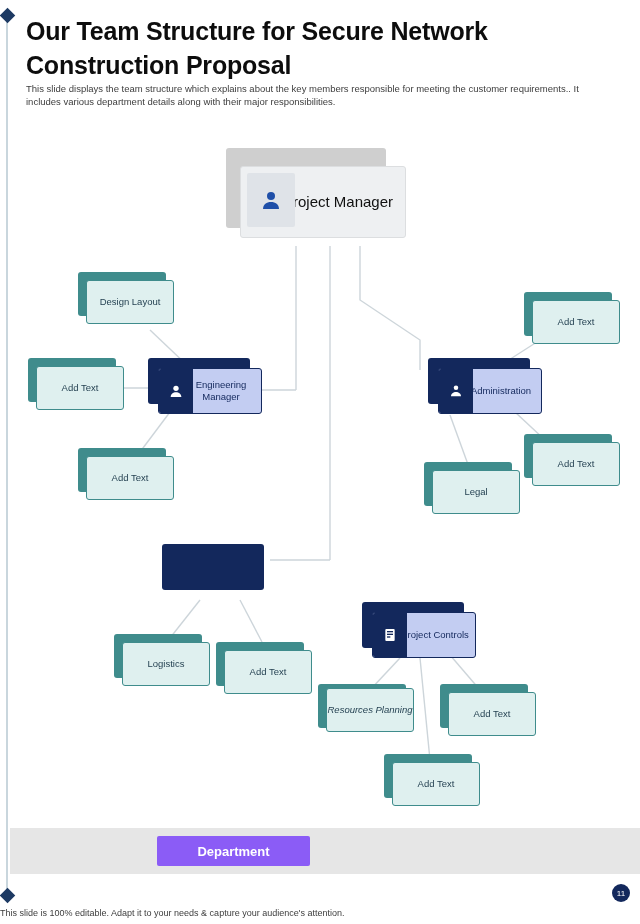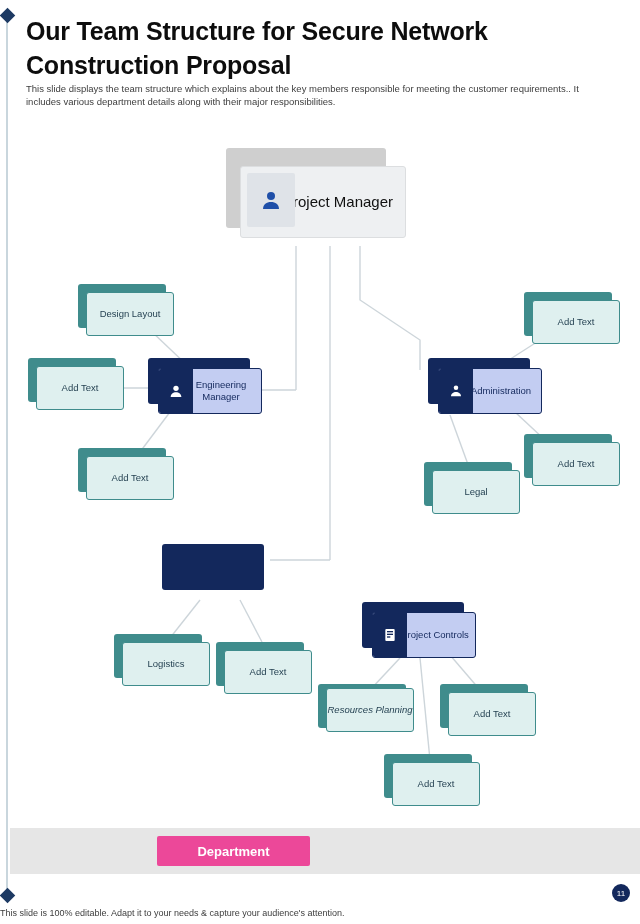--- a/index.html
+++ b/index.html
@@ -93,21 +93,21 @@
 
   
   .legend-band{
     position:absolute;left:10px;top:828px;width:630px;height:46px;background:#e6e6e6;
   }
   .legend-btn{
     position:absolute;height:30px;border-radius:2px;
     display:flex;align-items:center;justify-content:center;
     color:#ffffff;font-size:13px;font-weight:bold;
   }
-  .legend-dept{background:#ec4899;left:157px;top:836px;width:153px;}
+  .legend-dept{background:#8b5cf6;left:157px;top:836px;width:153px;}
   .legend-resp{background:#3f8c8c;left:358px;top:836px;width:155px;}
 
   .footer-note{
     position:absolute;left:0;top:908px;width:640px;text-align:left;
     font-size:9px;color:#3d3d3d;
   }
   .page-num{
     position:absolute;right:10px;top:884px;width:18px;height:18px;border-radius:50%;
     background:#13285c;color:#fff;font-size:8px;
     display:flex;align-items:center;justify-content:center;
@@ -160,21 +160,21 @@
       <div class="icon-box">
         <svg width="24" height="24" viewBox="0 0 24 24" aria-hidden="true">
           <circle cx="12" cy="8" r="4" fill="#1f4fa8"></circle>
           <path d="M4 21c0-4.4 3.6-7 8-7s8 2.6 8 7z" fill="#1f4fa8"></path>
         </svg>
       </div>
       <span class="lbl">Project Manager</span>
     </div>
   </div>
 
-  <div class="node leaf" style="left:78px;top:284px;width:100px;height:56px;">
+  <div class="node leaf" style="left:78px;top:272px;width:100px;height:56px;">
     <div class="shadow" style="left:0;top:0;width:88px;height:44px;"></div>
     <div class="card" style="left:8px;top:8px;width:88px;height:44px;">
       <span class="lbl">Design Layout</span>
     </div>
   </div>
 
   <div class="node leaf" style="left:28px;top:358px;width:100px;height:56px;">
     <div class="shadow" style="left:0;top:0;width:88px;height:44px;"></div>
     <div class="card" style="left:8px;top:8px;width:88px;height:44px;">
       <span class="lbl">Add Text</span>

